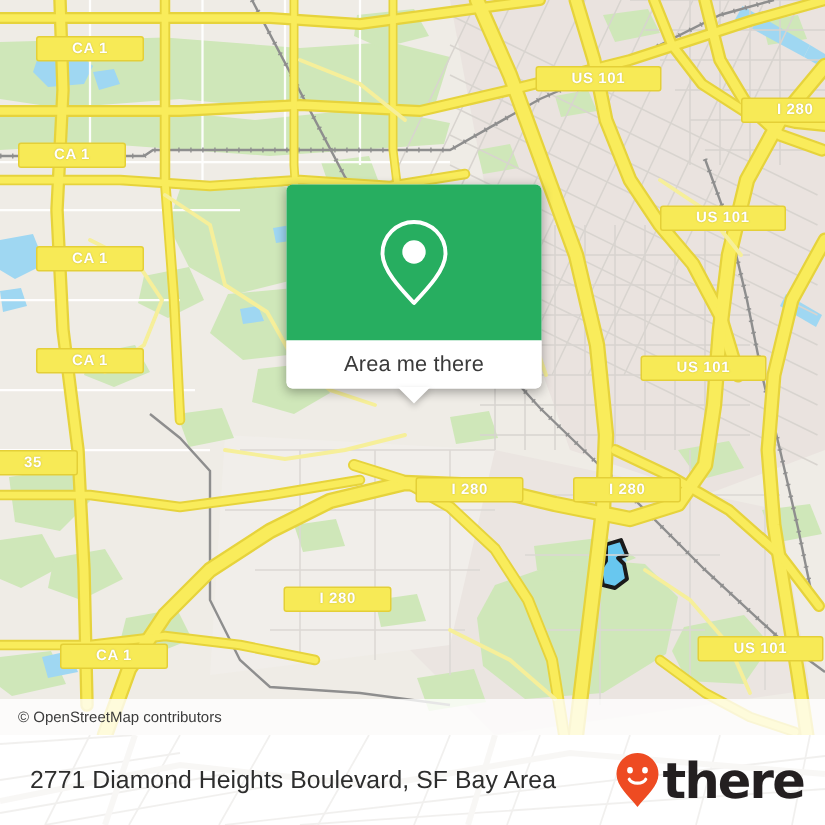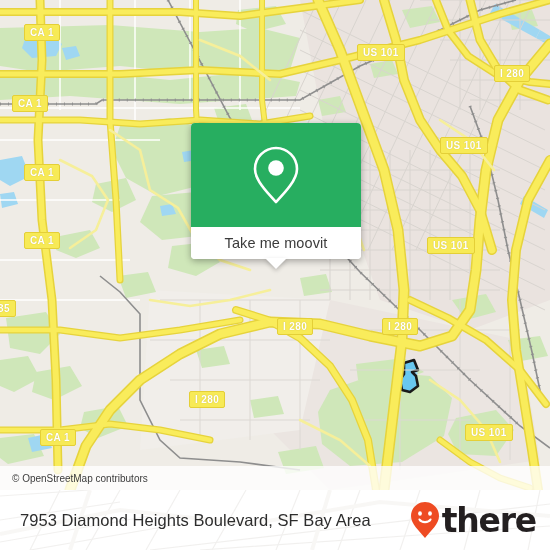--- a/index.html
+++ b/index.html
@@ -25,21 +25,21 @@
     position: absolute;
     background: #f7ea56;
     border: 1.6px solid #e4cf37;
     border-radius: 2px;
     color: #ffffff;
     font-size: 10px;
     font-weight: bold;
     letter-spacing: .4px;
     line-height: 15px;
     height: 17px;
-    padding: 0 5px;
+    padding: 0 23px;
     white-space: nowrap;
     text-shadow: 0 0 1px rgba(150,130,20,.55);
     font-family: "Liberation Sans", sans-serif;
   }
 
   
   .card {
     position: absolute;
     left: 191px; top: 123px;
     width: 170px; height: 136px;
@@ -338,21 +338,21 @@
     </div>
 
     <div class="card">
       <div class="card-green">
         <svg width="54" height="62" viewBox="0 0 54 62">
           <path d="M27 4 C15.4 4 6 13.4 6 25 C6 36 18 48.5 27 58 C36 48.5 48 36 48 25 C48 13.4 38.6 4 27 4 Z" fill="none" stroke="#ffffff" stroke-width="2.6" stroke-linejoin="round"></path>
           <circle cx="27" cy="24" r="7.8" fill="#ffffff"></circle>
         </svg>
       </div>
       <div class="card-white">
-        <span class="card-label">Take me moovit</span>
+        <span class="card-label">Area me there</span>
       </div>
       <div class="card-tail"></div>
     </div>
 
     <div class="attribution">
       <span>© OpenStreetMap contributors</span>
     </div>
   </div>
 
   <div class="footer">
@@ -363,21 +363,21 @@
         <path d="M300,0 L276,60 M360,0 L338,60 M420,0 L400,60 M480,0 L464,60 M540,0 L528,60"></path>
         <path d="M150,60 L550,14 M200,60 L550,36"></path>
       </g>
       <g stroke="#e8e3dd" stroke-width="4" fill="none">
         <path d="M0,44 L120,20 L250,34 L380,12 L550,26"></path>
         <path d="M90,0 L70,60 M330,0 L312,60"></path>
       </g>
     </svg>
 
     <div class="footer-title">
-      <span>7953 Diamond Heights Boulevard, SF Bay Area</span>
+      <span>2771 Diamond Heights Boulevard, SF Bay Area</span>
     </div>
 
     <div class="brand">
       <svg width="30" height="38" viewBox="0 0 30 38">
         <path d="M15 1 C7.3 1 1 7.3 1 15 C1 23 9 29.5 15 37 C21 29.5 29 23 29 15 C29 7.3 22.7 1 15 1 Z" fill="#ee4b22"></path>
         <ellipse cx="10" cy="12.5" rx="1.9" ry="2.2" fill="#ffffff"></ellipse>
         <ellipse cx="20" cy="12.5" rx="1.9" ry="2.2" fill="#ffffff"></ellipse>
         <path d="M9.5 18.5 C11.5 22 18.5 22 20.5 18.5" fill="none" stroke="#ffffff" stroke-width="2.1" stroke-linecap="round"></path>
       </svg>
       <span class="brand-word">there</span>

